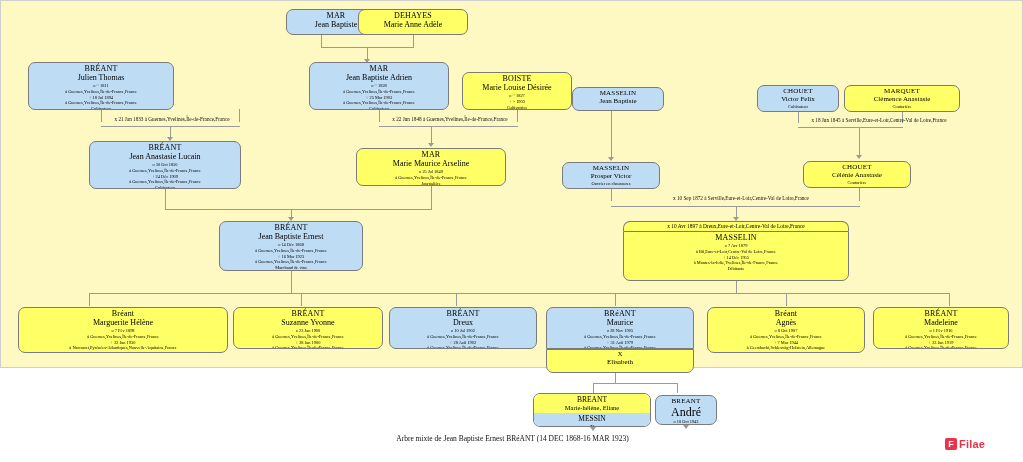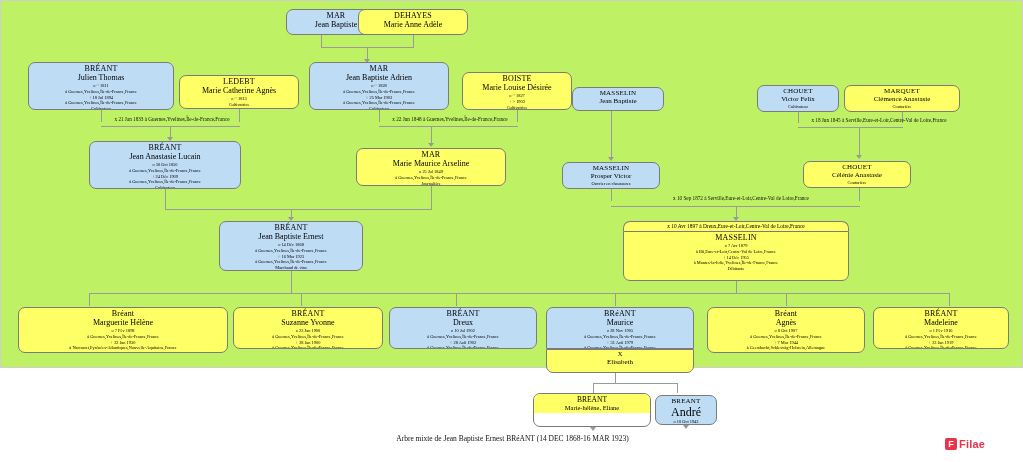--- a/index.html
+++ b/index.html
@@ -5,21 +5,21 @@
   html,body{margin:0;padding:0;}
   body{
     width:1023px;height:462px;
     background:#ffffff;
     font-family:"Liberation Serif", serif;
     position:relative;
     overflow:hidden;
   }
   #chart{
     position:absolute;left:0;top:0;width:1023px;height:368px;
-    background:#bef264;
+    background:#fef9c3;
     border:1px solid #cfcfcf;
     box-sizing:border-box;
   }
   .line{position:absolute;background:#9a9a9a;}
   .line.h{height:1px;}
   .line.v{width:1px;}
 
   .node{
     position:absolute;
     box-sizing:border-box;
@@ -147,26 +147,20 @@
   <div class="node blue" style="left:27px;top:61px;width:146px;height:48px;">
     <span class="sn">BRÉANT</span>
     <span class="gn">Julien Thomas</span>
     <span class="det">o ~ 1811</span>
     <span class="det">à Guernes,Yvelines,Île-de-France,France</span>
     <span class="det">+ 18 Jul 1894</span>
     <span class="det">à Guernes,Yvelines,Île-de-France,France</span>
     <span class="det">Cultivateur</span>
   </div>
 
-  <div class="node yellow" style="left:178px;top:74px;width:120px;height:34px;">
-    <span class="sn">LEDEBT</span>
-    <span class="gn">Marie Catherine Agnès</span>
-    <span class="det">o ~ 1813</span>
-    <span class="det">Cultivatrice</span>
-  </div>
 
   <div class="node blue" style="left:308px;top:61px;width:140px;height:48px;">
     <span class="sn">MAR</span>
     <span class="gn">Jean Baptiste Adrien</span>
     <span class="det">o ~ 1828</span>
     <span class="det">à Guernes,Yvelines,Île-de-France,France</span>
     <span class="det">+ 25 Mar 1903</span>
     <span class="det">à Guernes,Yvelines,Île-de-France,France</span>
     <span class="det">Cultivateur</span>
   </div>
@@ -356,20 +350,24 @@
   <div class="line v" style="left:614px;top:372px;height:10px;"></div>
   <div class="line h" style="left:592px;top:382px;width:84px;"></div>
   <div class="line v" style="left:592px;top:382px;height:10px;"></div>
   <div class="line v" style="left:676px;top:382px;height:10px;"></div>
 
   <div class="splitnode" style="left:532px;top:392px;width:118px;height:34px;">
     <div class="top">
       <span class="sn">BREANT</span>
       <span class="gn">Marie-hélène, Eliane</span>
     </div>
+    <div class="bot">
+      <span class="sn">MESSIN</span>
+      <span class="gn">X</span>
+    </div>
   </div>
 
   <div class="node blue" style="left:654px;top:394px;width:62px;height:30px;">
     <span class="sn" style="font-size:7px;">BREANT</span>
     <span class="gn" style="font-size:12px;">André</span>
     <span class="det">o 10 Oct 1943</span>
   </div>
   <div class="arrow" style="left:589px;top:426px;"></div>
   <div class="arrow" style="left:682px;top:424px;"></div>
 

